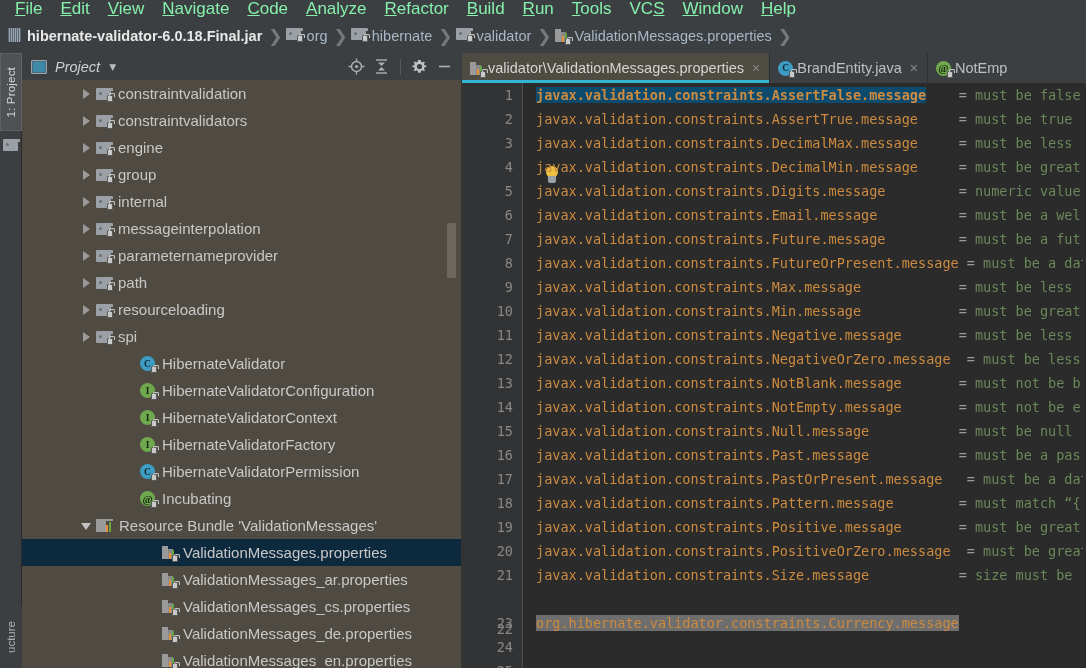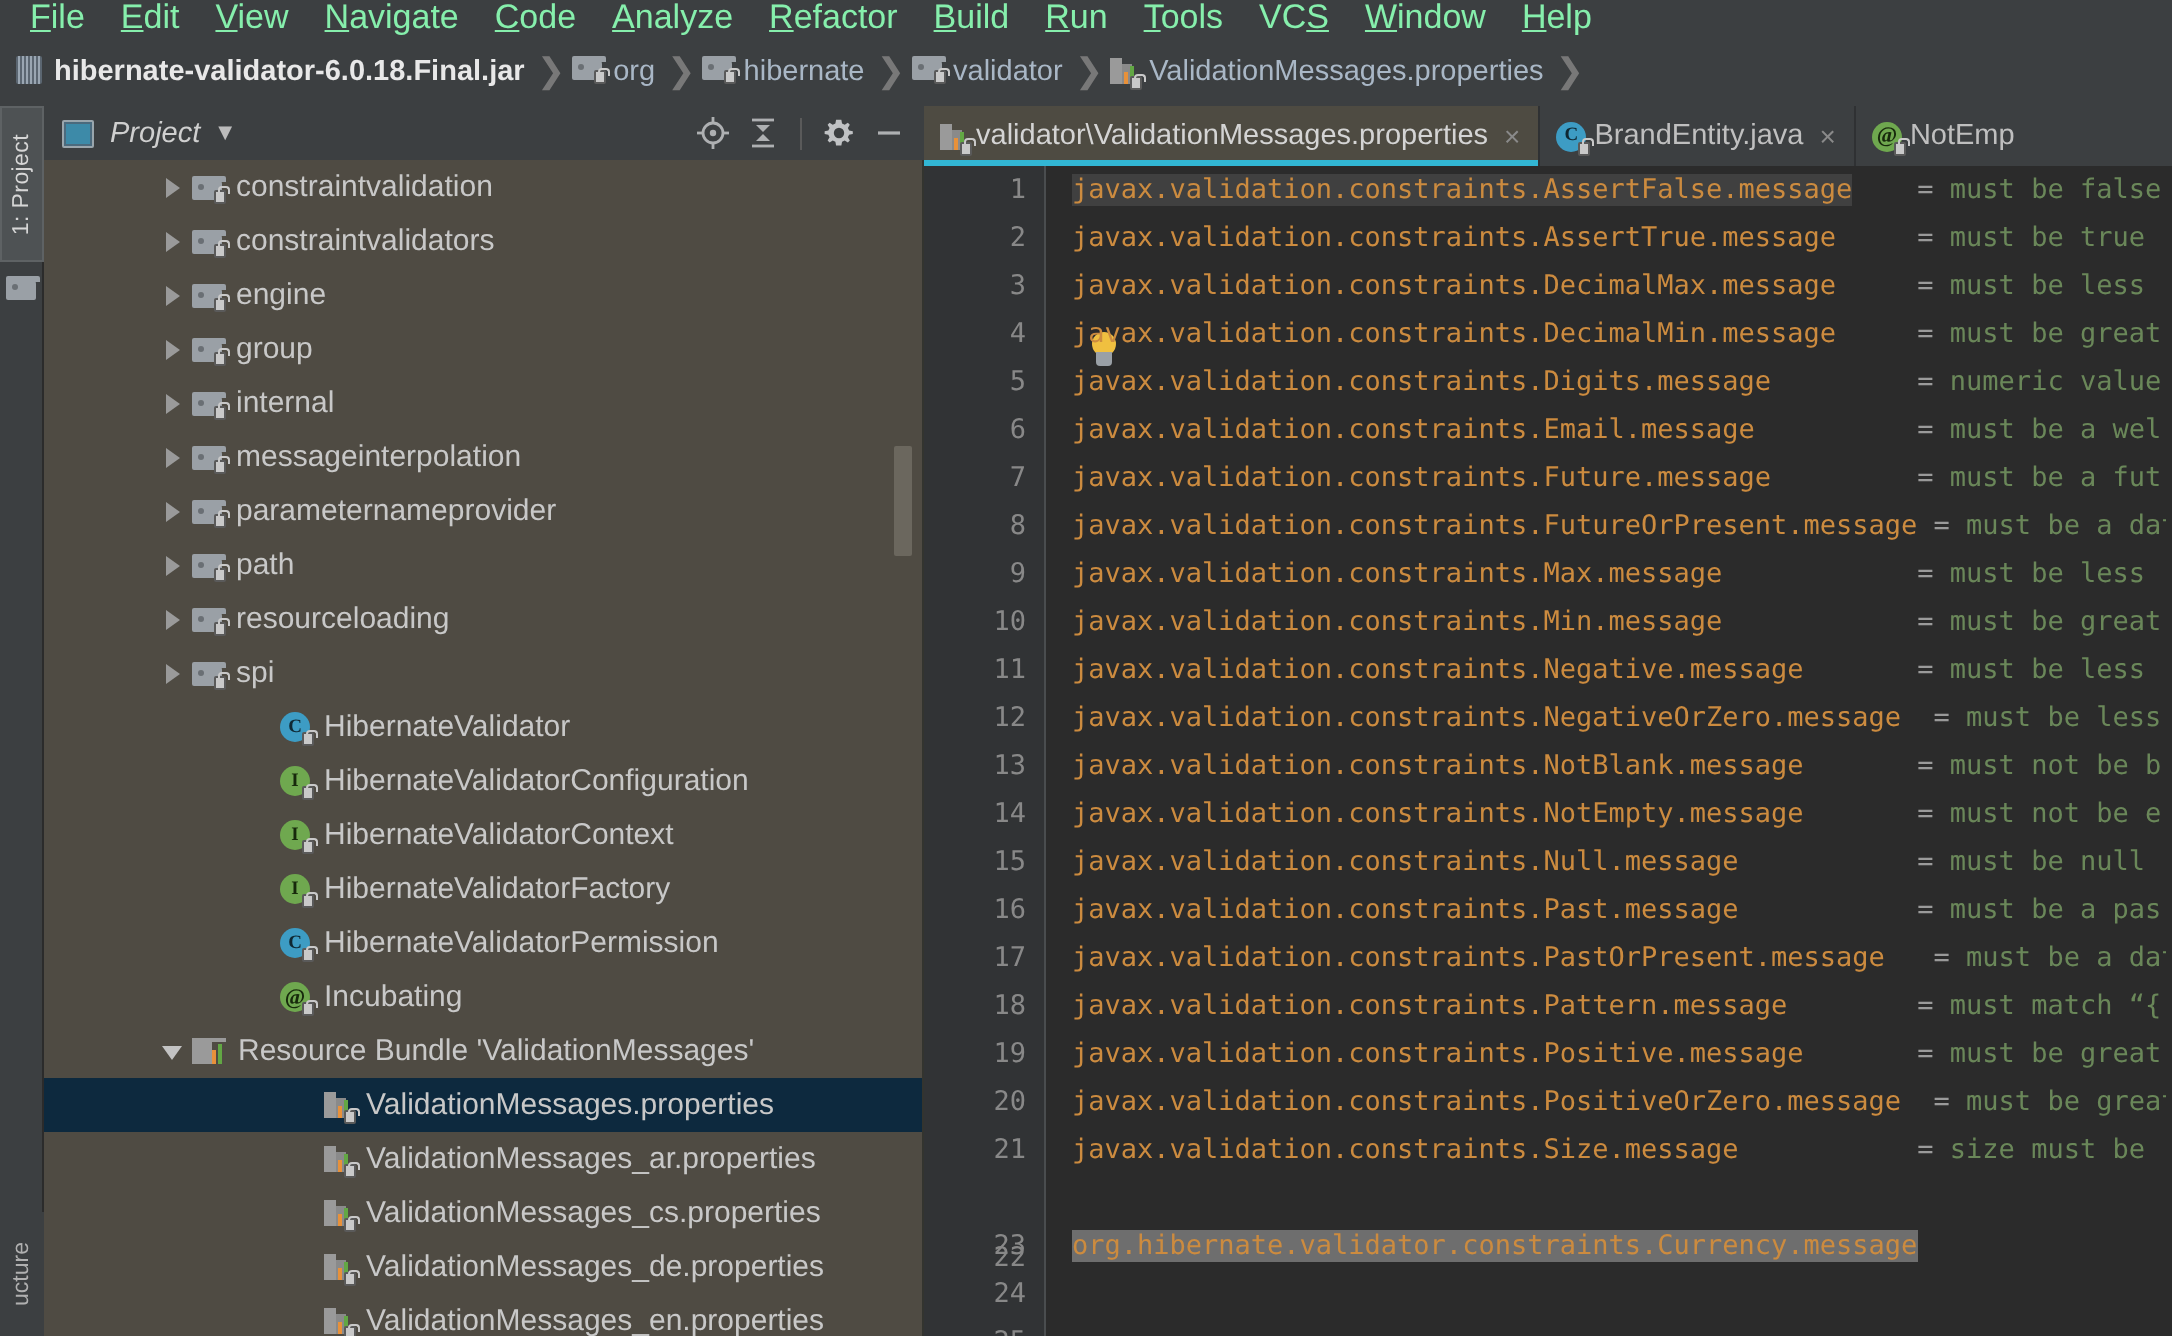--- a/index.html
+++ b/index.html
@@ -206,21 +206,21 @@
 
   .code {
     position: absolute; left: 62px; top: 30px; width: 562px; height: 585px;
     overflow: hidden;
   }
   .code-line {
     position: relative; height: 24px; line-height: 24px; white-space: pre;
     font-family: "DejaVu Sans Mono", monospace; font-size: 13.5px;
   }
   .key { color: #cc8b3f; }
-  .key.hl { background: #404040; }
+  .key.hl { background: #0c4a6e; font-weight: bold; }
   .key.hl-gray { background: #6e6e6e; }
   .eq  { color: #9a9a9a; }
   .val { color: #6a8759; }
   .code-line .pad { display: inline-block; }
 
   .editor-scroll-right {
     position: absolute; right: 0; top: 30px; width: 3px; height: 585px;
     background: #2b2b2b;
   }
 </style>

